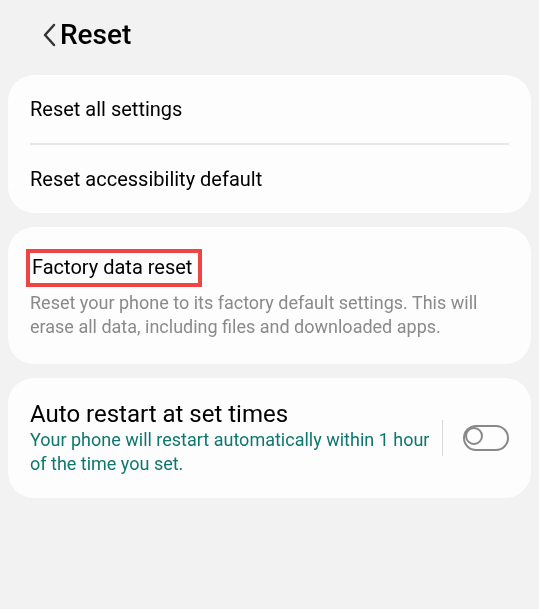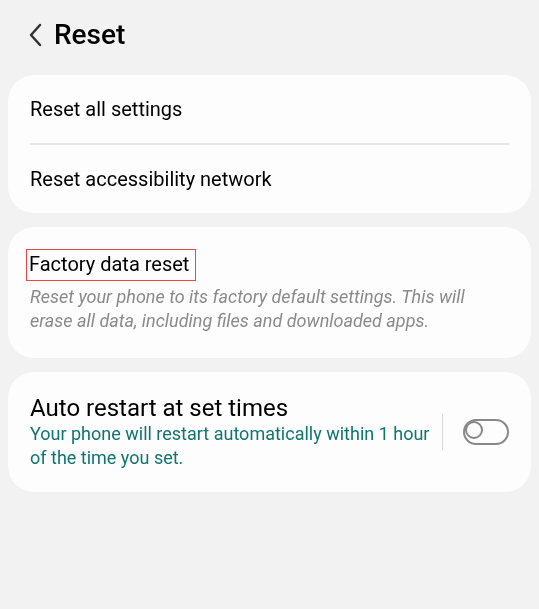--- a/index.html
+++ b/index.html
@@ -11,21 +11,22 @@
       width: 539px;
       height: 609px;
       background-color: #f2f2f2;
       font-family: -apple-system, BlinkMacSystemFont, "Segoe UI", Roboto, sans-serif;
       overflow: hidden;
     }
     .header {
       display: flex;
       align-items: center;
       padding: 18px 20px 18px 28px;
-      gap: 12px;
+      gap: 4px;
+      margin-left: 14px;
     }
     .back-icon {
       width: 14px;
       height: 22px;
       display: flex;
       align-items: center;
       justify-content: center;
     }
     .header-title {
       font-size: 28px;
@@ -44,29 +45,28 @@
     .item-title {
       font-size: 20px;
       color: #000;
       font-weight: 400;
     }
     .item-desc {
       font-size: 18px;
       color: #8a8a8a;
       line-height: 1.35;
       margin-top: 4px;
-      font-style: italic;
     }
     .divider {
       height: 1px;
       background: #e6e6e6;
       margin: 0 22px;
     }
     .highlight-box {
-      border: 1px solid #ef4444;
+      border: 4px solid #ef4444;
       display: inline-block;
       padding: 2px 6px 4px 2px;
       margin-left: -4px;
     }
     .toggle-row {
       display: flex;
       align-items: center;
       padding: 22px 22px;
       gap: 12px;
     }
@@ -125,21 +125,21 @@
   <div class="header-title">Reset</div>
 </div>
 
 <div class="card">
   <div class="item">
     <div class="item-title">Reset all settings</div>
   </div>
   <div class="divider"></div>
   <div class="divider"></div>
   <div class="item">
-    <div class="item-title">Reset accessibility network</div>
+    <div class="item-title">Reset accessibility default</div>
   </div>
 </div>
 
 <div class="card card2">
   <div class="item" style="padding-top:16px;padding-bottom:16px;">
     <div class="highlight-box">
       <div class="item-title">Factory data reset</div>
     </div>
     <div class="item-desc">Reset your phone to its factory default settings. This will erase all data, including files and downloaded apps.</div>
   </div>

